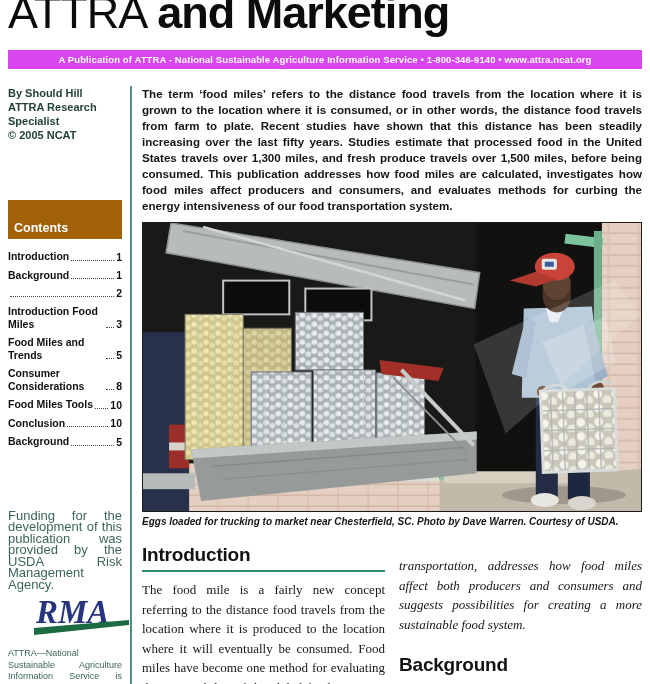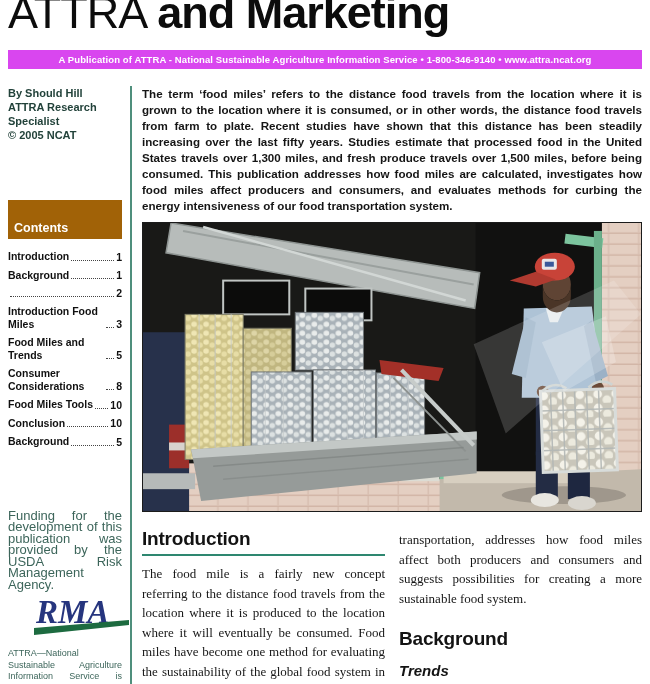--- a/index.html
+++ b/index.html
@@ -56,21 +56,21 @@
   }
 
   .columns { display:flex; gap:14px; margin-top:16px; }
   .col { flex:1; }
   .col h2 { font-size:19px; font-weight:700; color:#131313; letter-spacing:-.2px; }
   .rule { height:2px; background:#2e8770; margin:4px 0 8px 0; }
   .body-text {
     font-family:"Liberation Serif", serif; font-size:13px; line-height:19.5px;
     color:#161616; text-align:justify;
   }
-  .col2 .body-text.first { margin-top:2px; }
+  .col2 .body-text.first { margin-top:12px;font-style:italic; }
   .col2 h2 { margin-top:20px; }
   .col2 h3 { font-size:15px; font-weight:700; font-style:italic; color:#131313; margin-top:12px; margin-bottom:4px; }
 </style>
 </head>
 <body>
 
 <div class="page">
 
   <div class="masthead">
     <h1><span class="logo-word">ATTRA</span><span class="title-word">and Marketing</span></h1>
@@ -271,20 +271,21 @@
               <line x1="398" y1="228" x2="472" y2="228"></line>
             </g>
             <rect x="398" y="168" width="74" height="82" fill="none" stroke="#d8dcda" stroke-width="3"></rect>
             <path d="M400 168 Q412 158 424 166" fill="none" stroke="#cfd4d2" stroke-width="2.5"></path>
             <path d="M446 166 Q458 156 470 164" fill="none" stroke="#cfd4d2" stroke-width="2.5"></path>
           </g>
 
           <polygon points="330,122 470,58 497,92 362,212" fill="#ffffff" opacity="0.16"></polygon>
           <polygon points="398,120 462,94 472,140 420,170" fill="#ffffff" opacity="0.22"></polygon>
         </svg>
+        <figcaption>Eggs loaded for trucking to market near Chesterfield, SC. Photo by Dave Warren. Courtesy of USDA.</figcaption>
       </figure>
 
       <div class="columns">
         <div class="col col1">
           <h2>Introduction</h2>
           <div class="rule"></div>
           <p class="body-text">The food mile is a fairly new concept referring to the distance food travels from the location where it is produced to the location where it will eventually be consumed. Food miles have become one method for evaluating the sustainability of the global food system in terms of energy use. This concept has received an increasing amount</p>
         </div>
         <div class="col col2">
           <p class="body-text first">transportation, addresses how food miles affect both producers and consumers and suggests possibilities for creating a more sustainable food system.</p>

